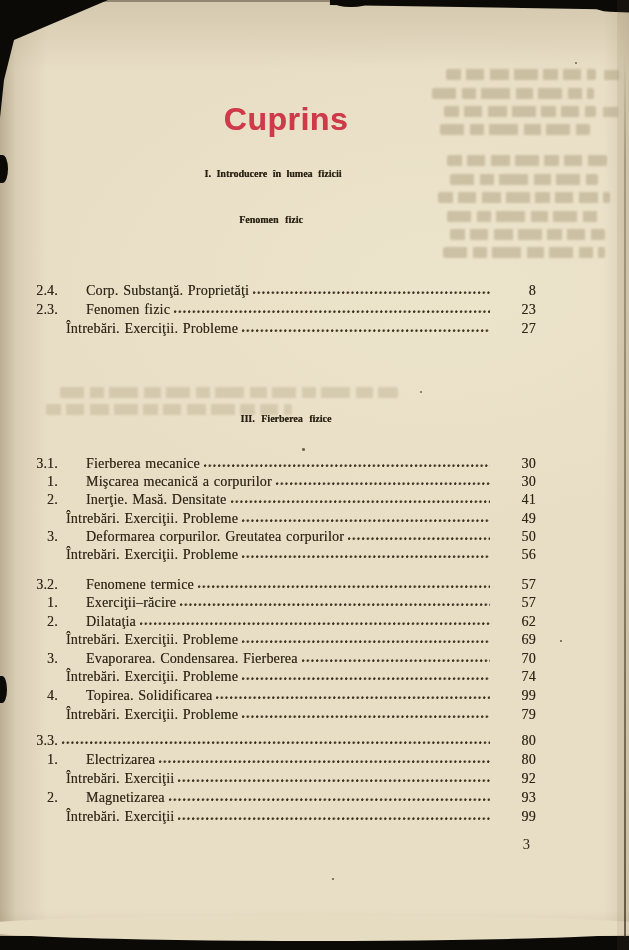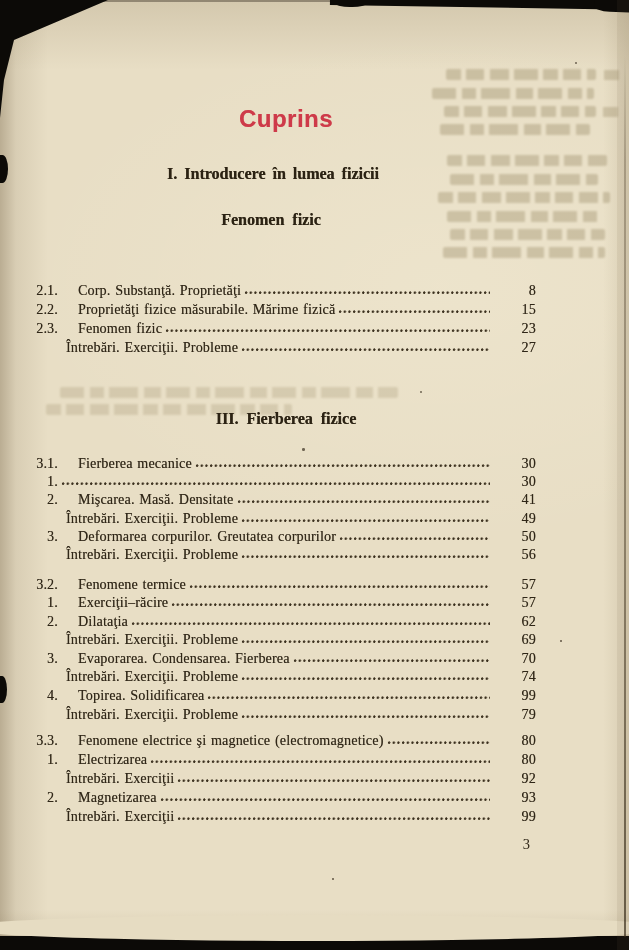--- a/index.html
+++ b/index.html
@@ -25,38 +25,38 @@
   .gB{background-image:repeating-linear-gradient(90deg,#86764f 0 24px,rgba(0,0,0,0) 24px 30px,#86764f 30px 44px,rgba(0,0,0,0) 44px 49px,#86764f 49px 78px,rgba(0,0,0,0) 78px 84px,#86764f 84px 101px,rgba(0,0,0,0) 101px 106px);}
   .ghost-num{position:absolute;width:15px;height:10px;background:#86764f;filter:blur(1.3px);opacity:.28;}
   .faint{opacity:.20;}
   
   .speck{position:absolute;background:rgba(45,34,20,.65);border-radius:50%;}
   
   .content{position:absolute;left:36px;width:500px;top:0;color:#2f2617;}
   .doc-title{
     position:absolute;left:0;width:100%;top:104px;text-align:center;
     font-family:"Liberation Sans","DejaVu Sans",sans-serif;
-    font-weight:bold;font-size:24px;line-height:30px;letter-spacing:.5px;
+    font-weight:bold;font-size:32px;line-height:30px;letter-spacing:.5px;
     color:#ce3a49;text-shadow:.3px 0 0 rgba(206,58,73,.6);
   }
   .heading{
     position:absolute;left:0;width:100%;text-align:center;
-    font-weight:bold;font-size:16px;line-height:19.5px;
+    font-weight:bold;font-size:10px;line-height:19.5px;
     color:#2b2213;text-shadow:.25px 0 0 rgba(43,34,19,.7);
   }
   .h1{top:163.5px;word-spacing:3px;transform:translateX(-13px);}
   .h2{top:209.5px;word-spacing:3px;}
   .h2 .l2{display:block;position:relative;left:-15px;word-spacing:4px;}
   .h3{top:409px;word-spacing:4px;}
   
   .toc-block{position:absolute;left:0;width:100%;}
   .toc-row{display:flex;align-items:baseline;height:var(--rh);font-size:14px;line-height:15px;
     letter-spacing:.2px;word-spacing:1px;color:#2f2617;text-shadow:.25px 0 0 rgba(47,38,23,.55);}
   .toc-row .num{flex:0 0 22px;text-align:right;}
-  .toc-row .ttl{margin-left:20px;white-space:nowrap;}
+  .toc-row .ttl{margin-left:28px;white-space:nowrap;}
   .toc-row.cont .ttl{margin-left:8px;}
   .toc-row .leader{
     flex:1 1 auto;height:5px;margin:0 12px 0 3px;min-width:20px;
     background-image:radial-gradient(circle at 2.1px 2.6px,#3a2f1d 1.02px,rgba(58,47,29,.28) 1.3px,rgba(0,0,0,0) 1.55px);
     background-size:4.7px 5px;background-repeat:repeat-x;background-position:left bottom;
   }
   .toc-row .pg{flex:0 0 34px;text-align:right;}
   .page-footer{position:absolute;left:0;width:100%;top:836px;text-align:right;
     padding-right:6px;box-sizing:border-box;font-size:14.5px;color:#2f2617;}
   
@@ -105,30 +105,24 @@
     <div class="doc-title">Cuprins</div>
 
     <div class="heading h1">I. Introducere în lumea fizicii</div>
 
     <div class="heading h2">
       <span class="l2">Fenomen fizic</span>
     </div>
 
     <div class="toc-block" style="top:283px;--rh:19px;">
         <div class="toc-row">
-          <span class="num">2.1.</span>
+          <span class="num">2.4.</span>
           <span class="ttl">Corp. Substanţă. Proprietăţi</span>
           <span class="leader"></span>
           <span class="pg">8</span>
-        </div>
-        <div class="toc-row">
-          <span class="num">2.2.</span>
-          <span class="ttl">Proprietăţi fizice măsurabile. Mărime fizică</span>
-          <span class="leader"></span>
-          <span class="pg">15</span>
         </div>
         <div class="toc-row">
           <span class="num">2.3.</span>
           <span class="ttl">Fenomen fizic</span>
           <span class="leader"></span>
           <span class="pg">23</span>
         </div>
         <div class="toc-row cont">
           <span class="num"></span>
           <span class="ttl">Întrebări. Exerciţii. Probleme</span>
@@ -141,26 +135,27 @@
 
     <div class="toc-block" style="top:456px;--rh:18.2px;">
         <div class="toc-row">
           <span class="num">3.1.</span>
           <span class="ttl">Fierberea mecanice</span>
           <span class="leader"></span>
           <span class="pg">30</span>
         </div>
         <div class="toc-row">
           <span class="num">1.</span>
+          <span class="ttl">Mişcarea mecanică a corpurilor</span>
           <span class="leader"></span>
           <span class="pg">30</span>
         </div>
         <div class="toc-row">
           <span class="num">2.</span>
-          <span class="ttl">Mişcarea. Masă. Densitate</span>
+          <span class="ttl">Inerţie. Masă. Densitate</span>
           <span class="leader"></span>
           <span class="pg">41</span>
         </div>
         <div class="toc-row cont">
           <span class="num"></span>
           <span class="ttl">Întrebări. Exerciţii. Probleme</span>
           <span class="leader"></span>
           <span class="pg">49</span>
         </div>
         <div class="toc-row">
@@ -222,21 +217,20 @@
         <div class="toc-row cont">
           <span class="num"></span>
           <span class="ttl">Întrebări. Exerciţii. Probleme</span>
           <span class="leader"></span>
           <span class="pg">79</span>
         </div>
       </div>
     <div class="toc-block" style="top:732.5px;font-family:Liberation Serif, serif;--rh:19px;">
         <div class="toc-row">
           <span class="num">3.3.</span>
-          <span class="ttl">Fenomene electrice şi magnetice (electromagnetice)</span>
           <span class="leader"></span>
           <span class="pg">80</span>
         </div>
         <div class="toc-row">
           <span class="num">1.</span>
           <span class="ttl">Electrizarea</span>
           <span class="leader"></span>
           <span class="pg">80</span>
         </div>
         <div class="toc-row cont">

